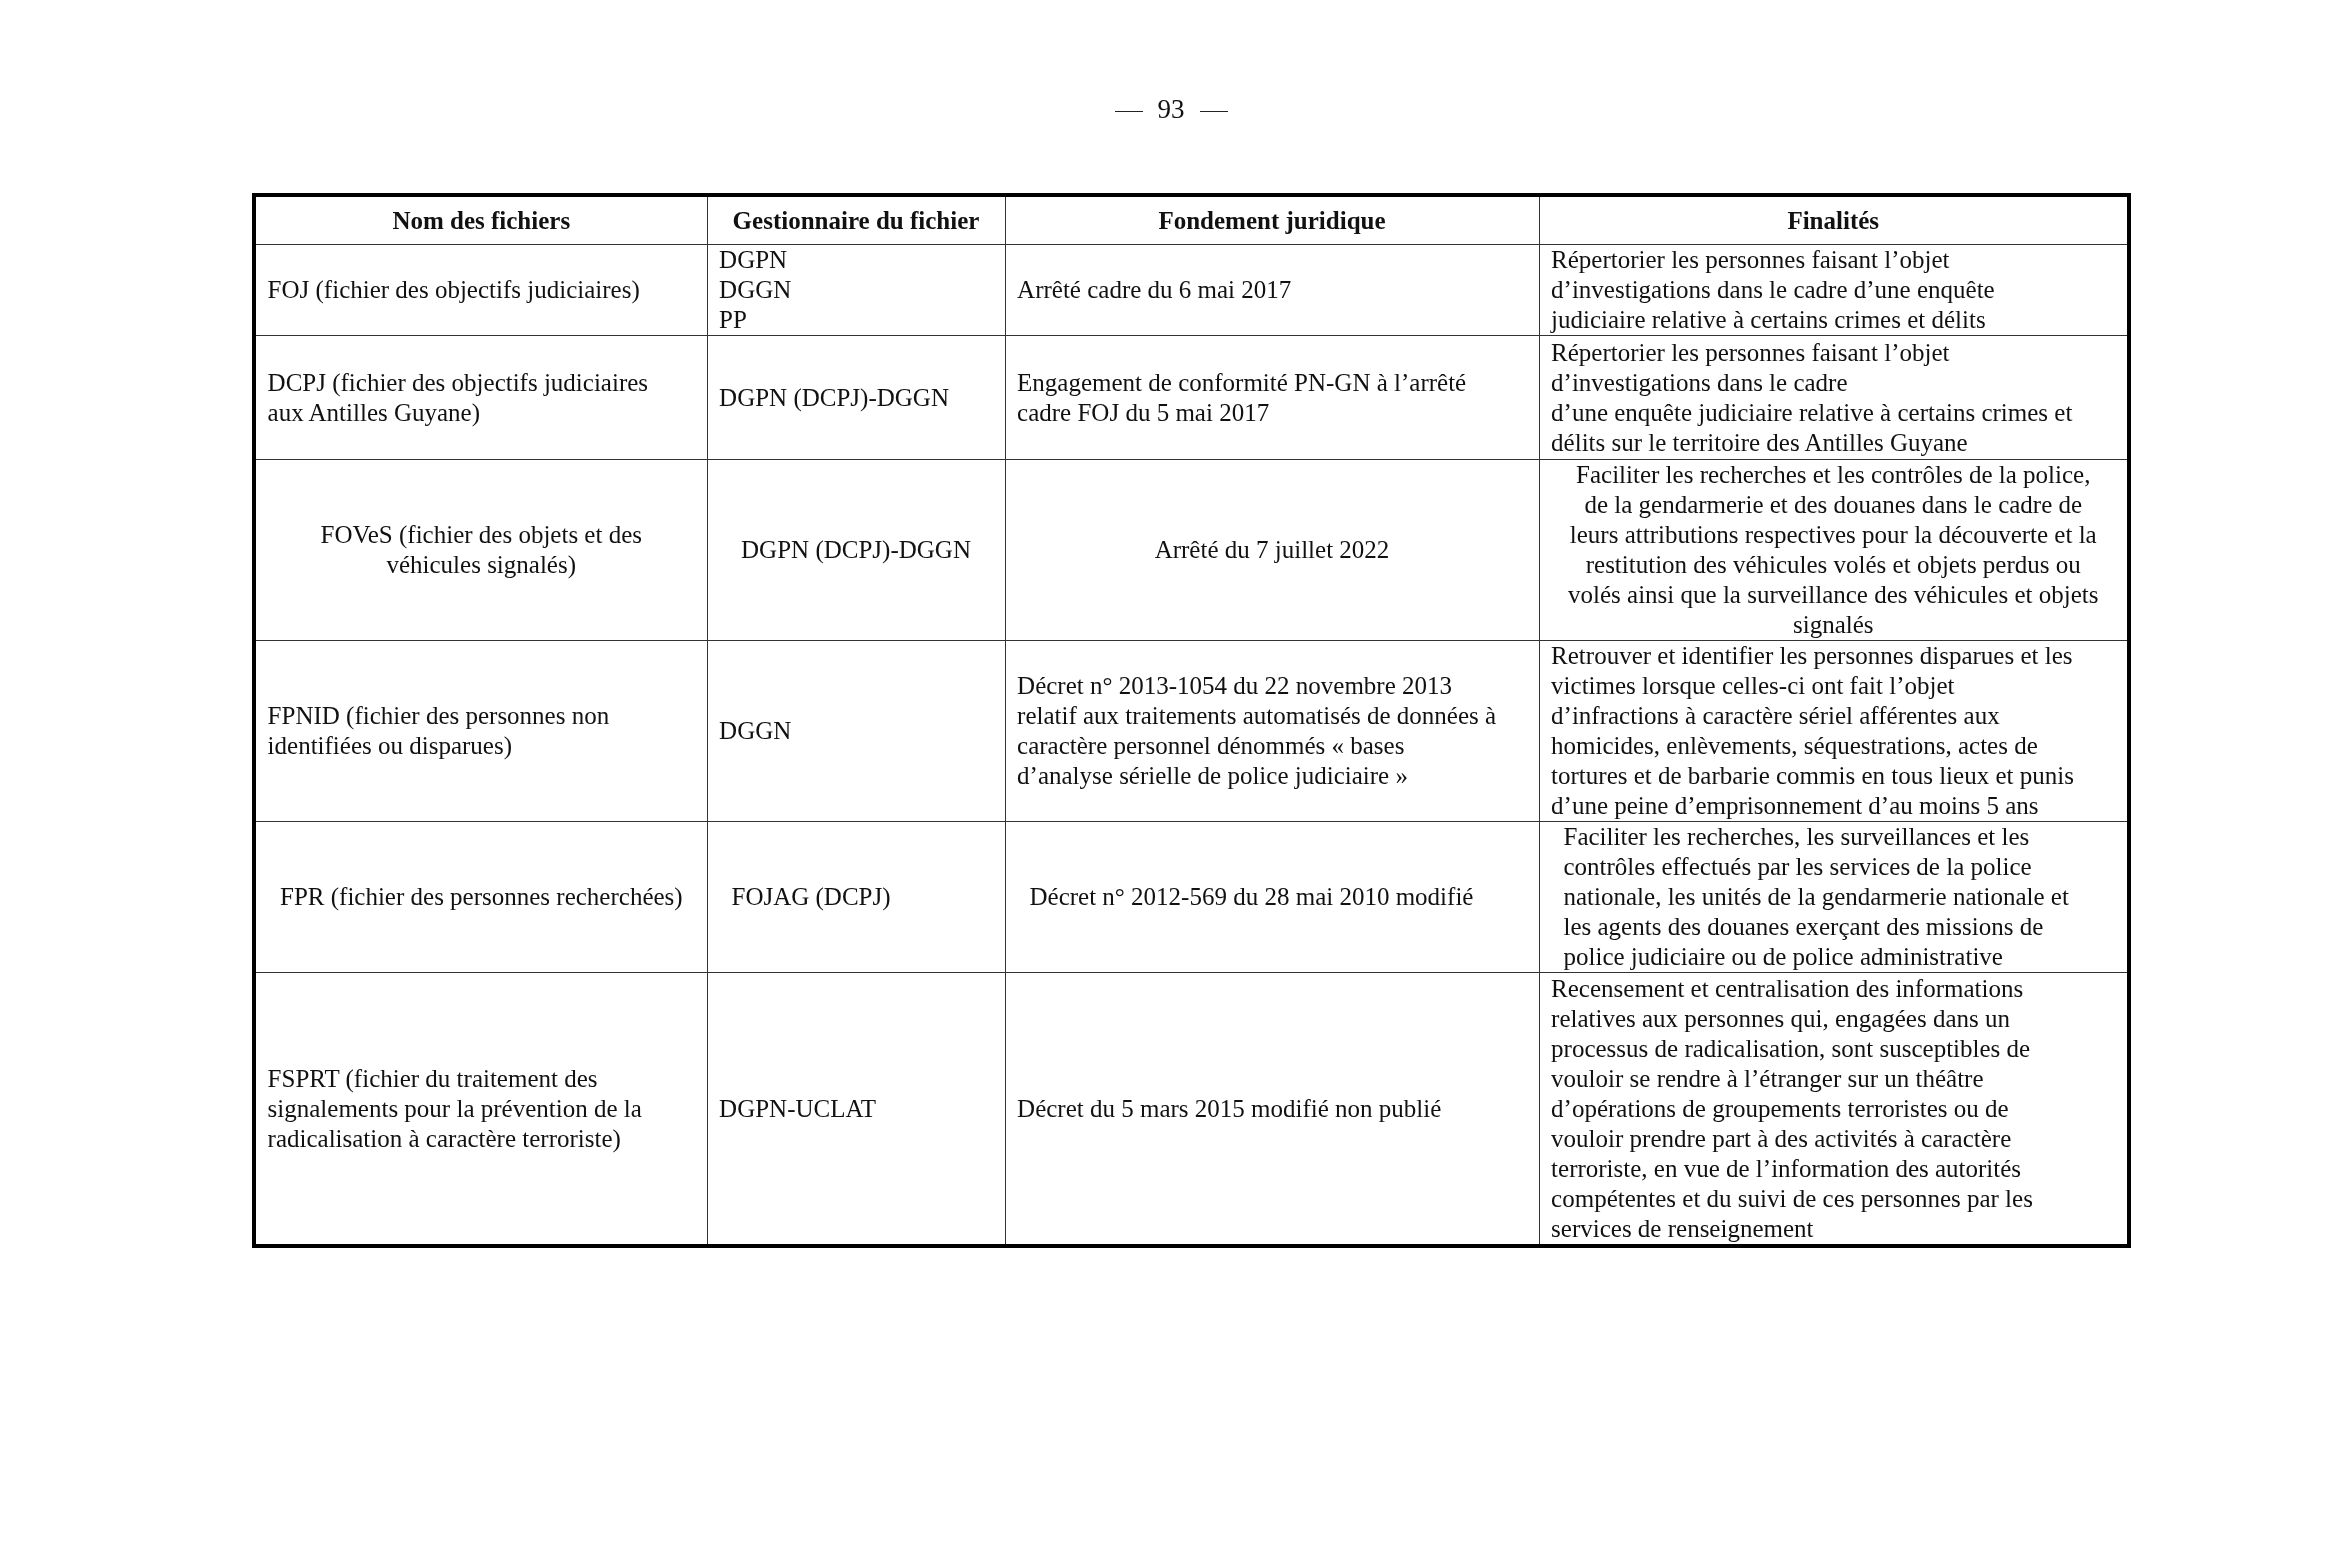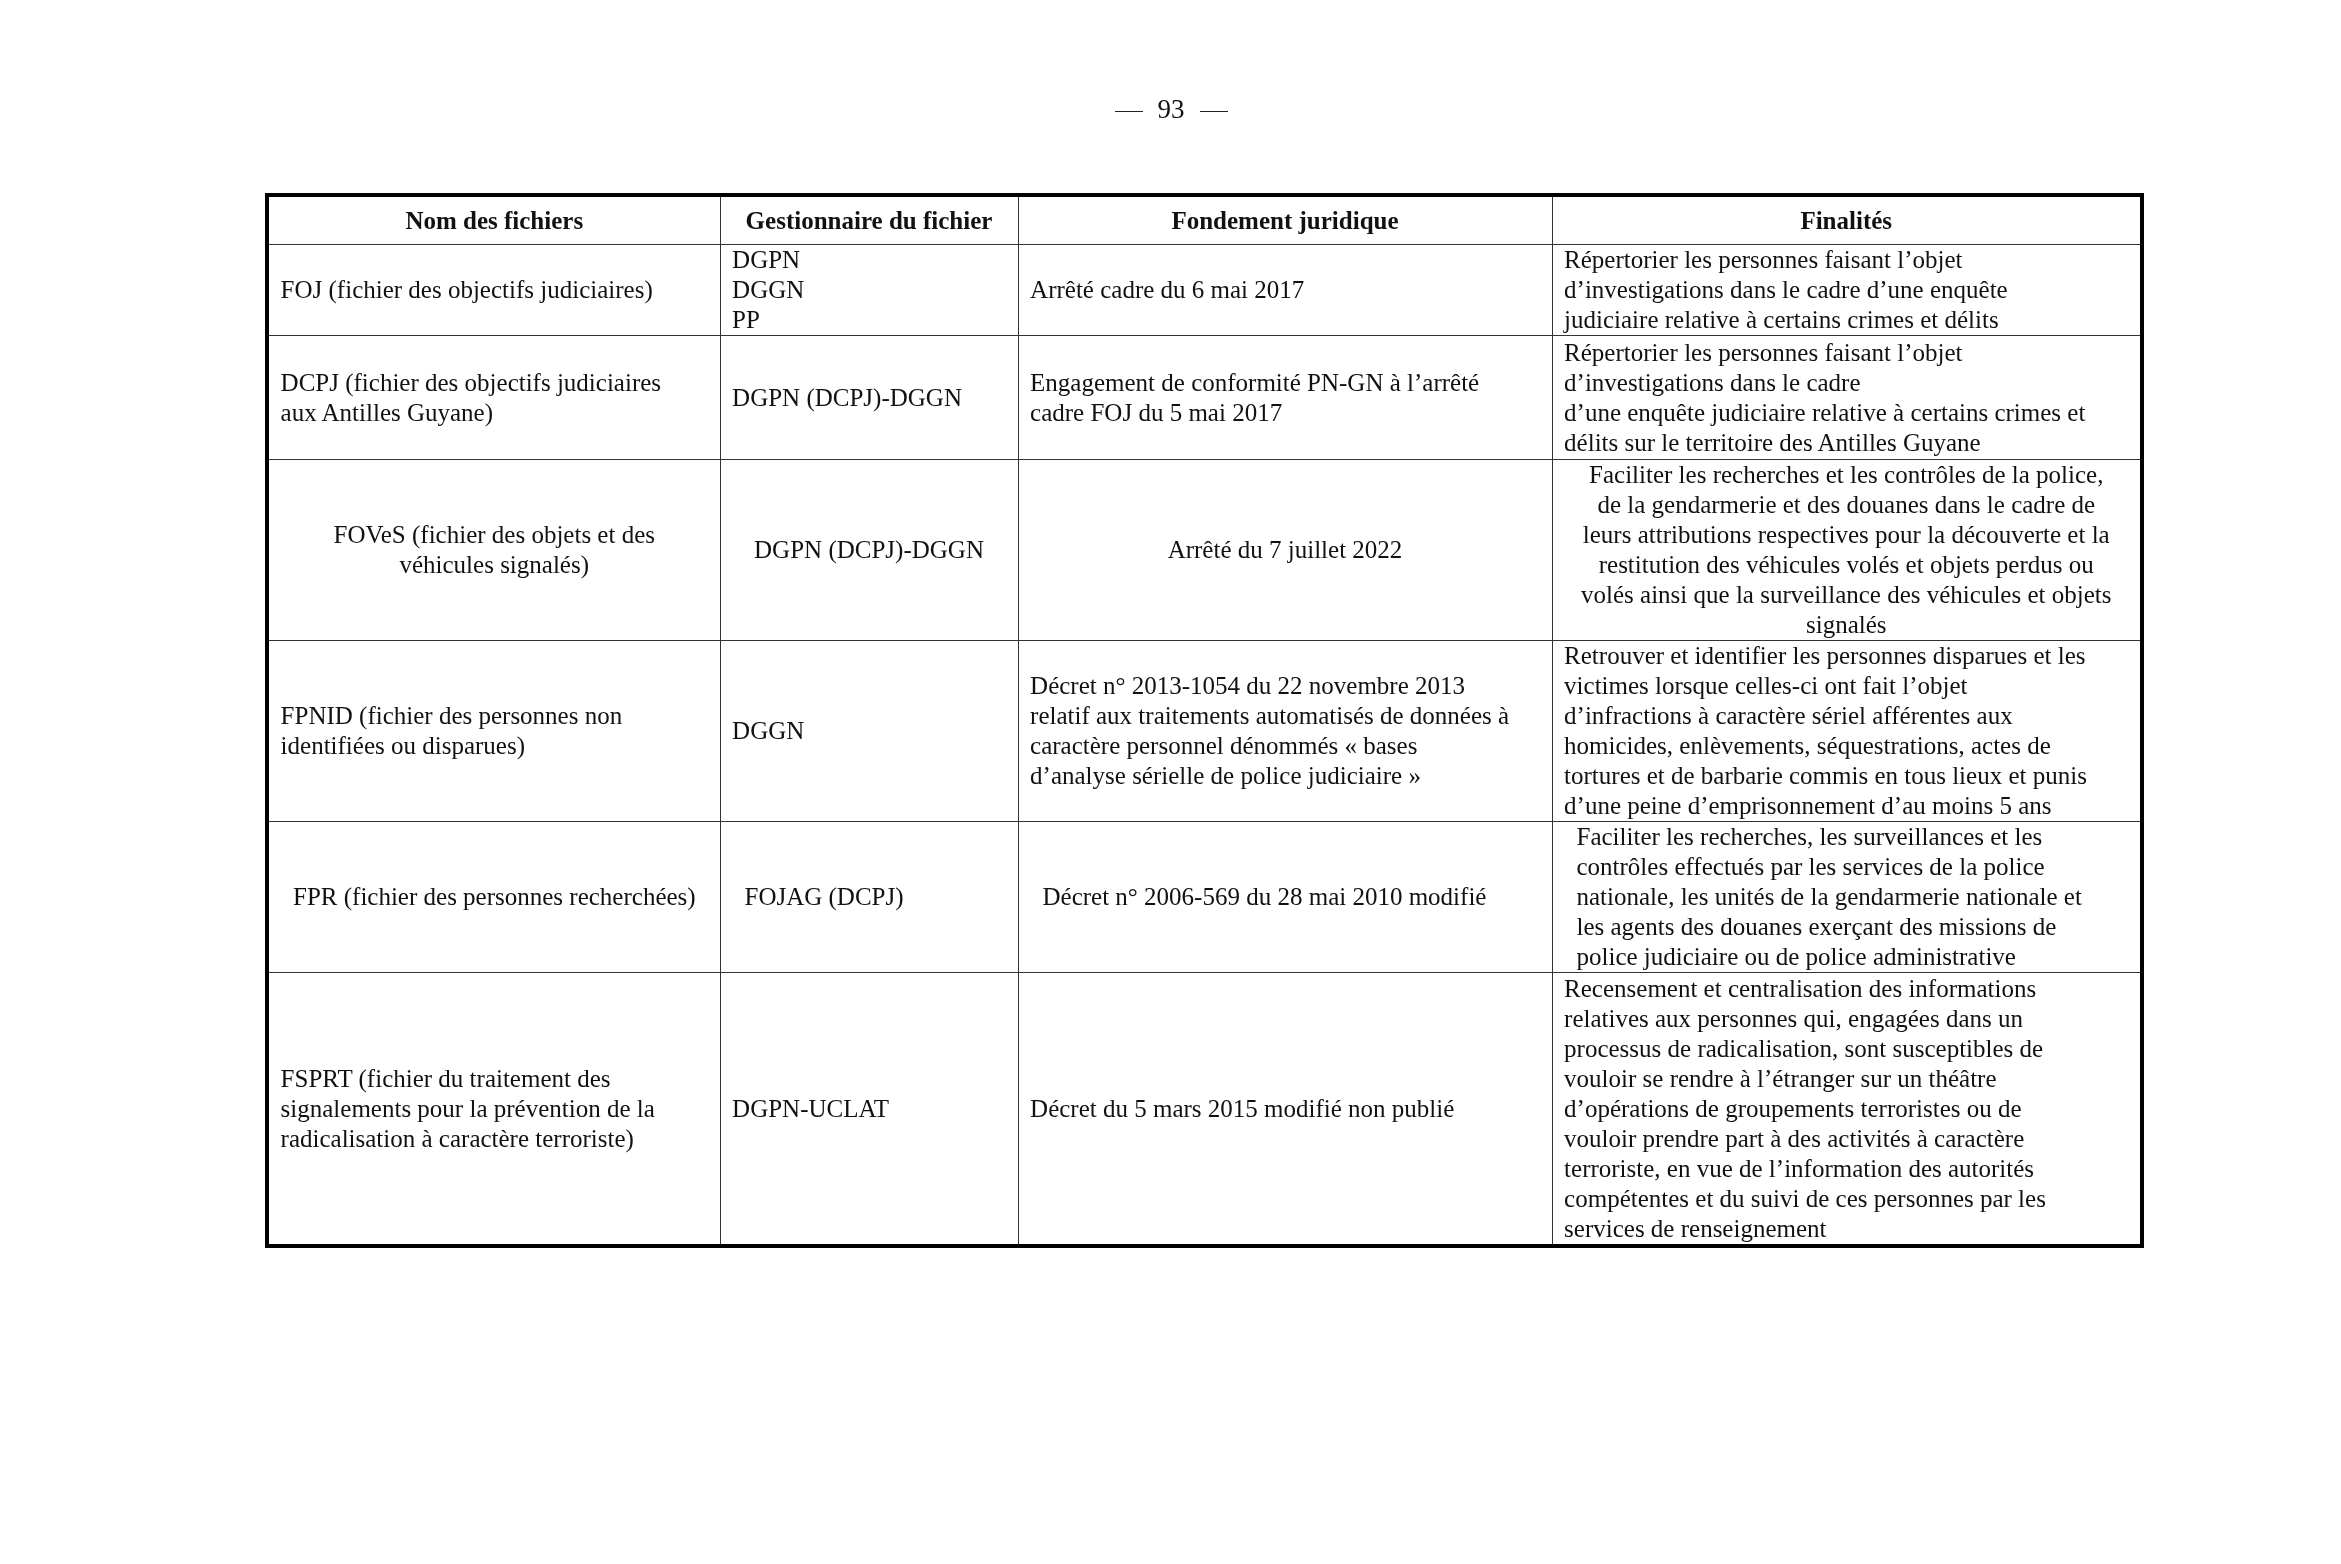--- a/index.html
+++ b/index.html
@@ -7,21 +7,21 @@
     width: 2342px; height: 1564px; position: relative; overflow: hidden;
     font-family: "Liberation Serif", serif; color: #111111;
   }
   .page-number {
     position: absolute; top: 93px; left: 0; width: 2342px;
     text-align: center; font-size: 27px; line-height: 33px;
     font-family: Liberation Serif, serif;
   }
   .page-number .dash { display: inline-block; width: 28px; border-top: 1.7px solid #222; vertical-align: middle; margin: 0 15px; }
   table.files {
-    position: absolute; left: 265px; top: 193px;
+    position: absolute; left: 252px; top: 193px;
     width: 1875px; border-collapse: collapse;
     border: 4.1px solid #000;
     table-layout: fixed;
   }
   table.files col.c1 { width: 453px; }
   table.files col.c2 { width: 298px; }
   table.files col.c3 { width: 534px; }
   table.files col.c4 { width: 590px; }
   table.files th, table.files td {
     border: 1.7px solid #333;
@@ -110,21 +110,21 @@
       <td class="finalites">Retrouver et identifier les personnes disparues et les
 victimes lorsque celles-ci ont fait l’objet
 d’infractions à caractère sériel afférentes aux
 homicides, enlèvements, séquestrations, actes de
 tortures et de barbarie commis en tous lieux et punis
 d’une peine d’emprisonnement d’au moins 5 ans</td>
     </tr>
     <tr class="r-fpr">
       <td>FPR (fichier des personnes recherchées)</td>
       <td>FOJAG (DCPJ)</td>
-      <td>Décret n° 2006-569 du 28 mai 2010 modifié</td>
+      <td>Décret n° 2012-569 du 28 mai 2010 modifié</td>
       <td class="finalites">Faciliter les recherches, les surveillances et les
 contrôles effectués par les services de la police
 nationale, les unités de la gendarmerie nationale et
 les agents des douanes exerçant des missions de
 police judiciaire ou de police administrative</td>
     </tr>
     <tr class="r-fsprt">
       <td>FSPRT (fichier du traitement des
 signalements pour la prévention de la
 radicalisation à caractère terroriste)</td>

